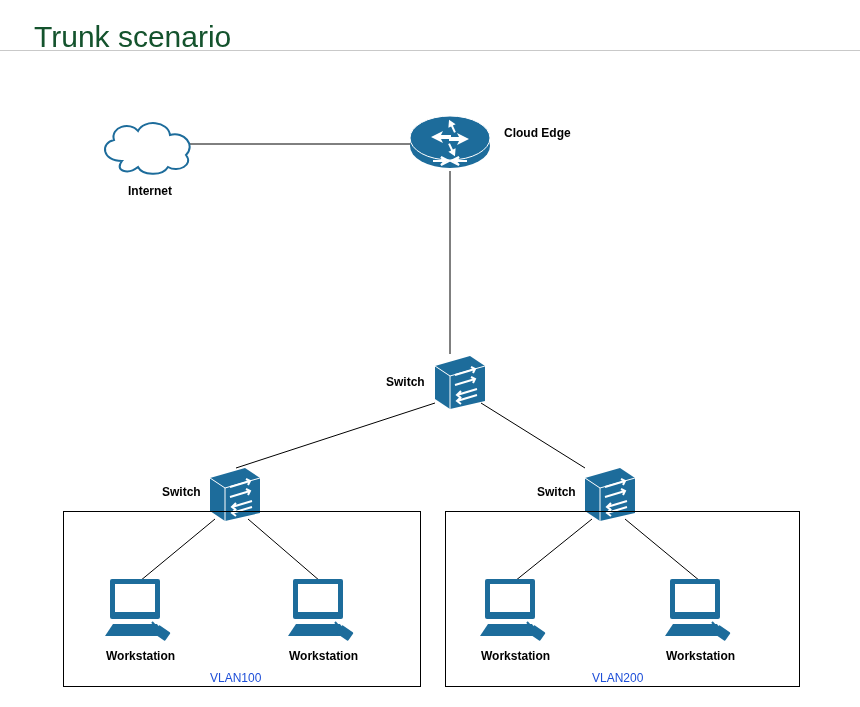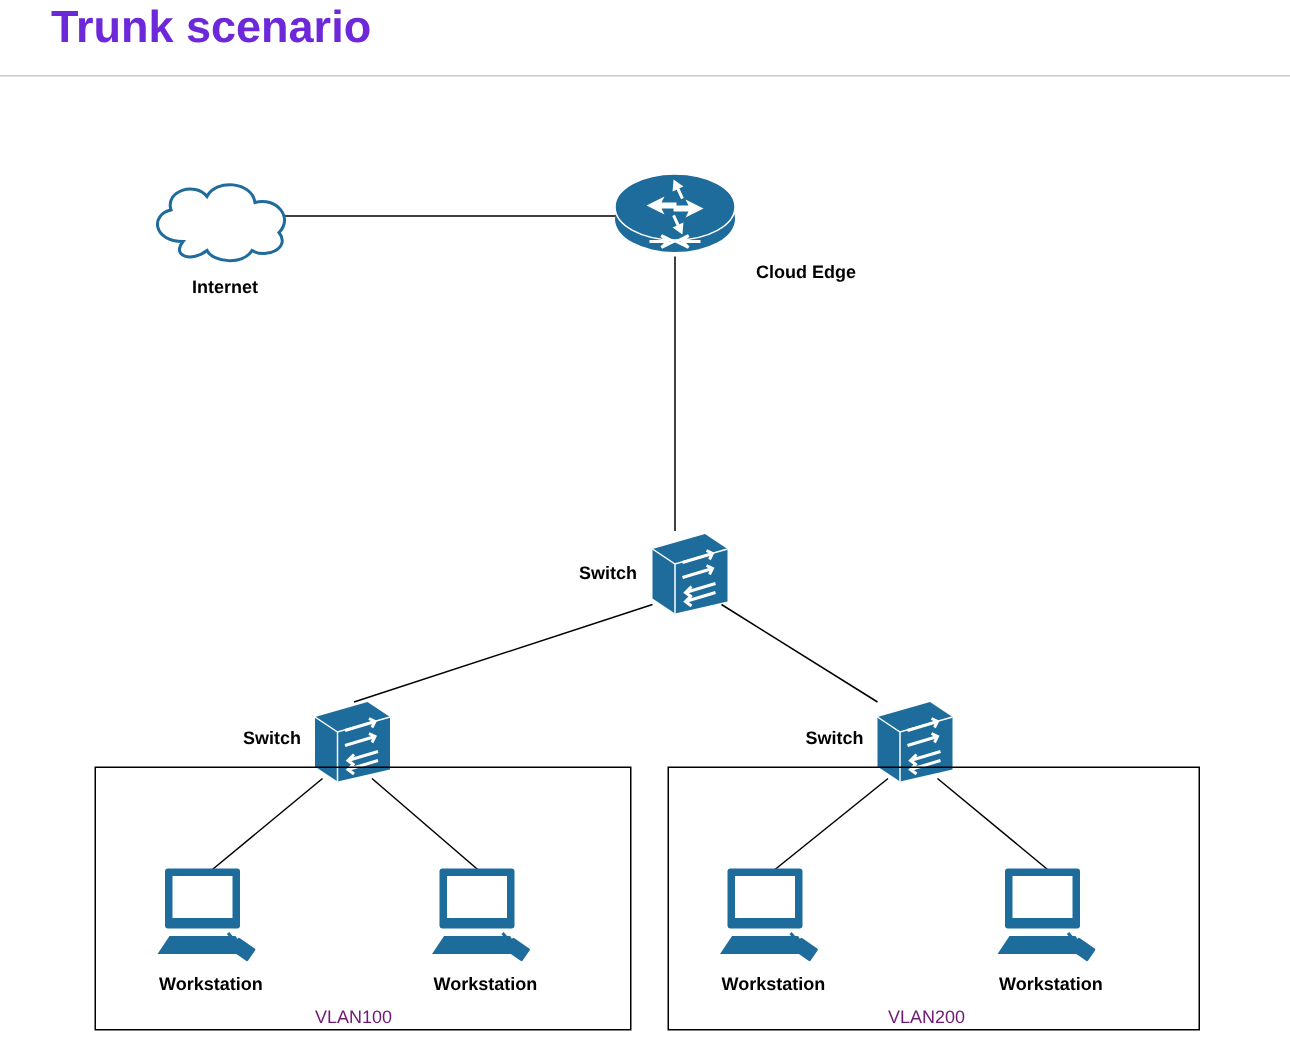--- a/index.html
+++ b/index.html
@@ -6,25 +6,25 @@
     margin: 0;
     padding: 0;
     width: 860px;
     height: 707px;
     font-family: Arial, Helvetica, sans-serif;
     background: #ffffff;
     position: relative;
   }
   .title {
     position: absolute;
-    top: 2px;
+    top: 20px;
     left: 34px;
     font-size: 30px;
-    color: #6d28d9;
-    font-weight: 700;
+    color: #14532d;
+    font-weight: 400;
   }
   .hr {
     position: absolute;
     top: 50px;
     left: 0;
     width: 860px;
     height: 1px;
     background: #c9c9c9;
   }
   .canvas {
@@ -42,21 +42,21 @@
   .label {
     position: absolute;
     font-size: 12px;
     font-weight: bold;
     color: #000;
     white-space: nowrap;
   }
   .grouplabel {
     position: absolute;
     font-size: 12px;
-    color: #701a75;
+    color: #1d4ed8;
     text-align: center;
     white-space: nowrap;
   }
   .groupbox {
     position: absolute;
     border: 1px solid #000;
     box-sizing: border-box;
   }
 </style>
 </head>
@@ -156,21 +156,21 @@
 
   <svg width="90" height="80" style="left:655px; top:523px;">
     <rect x="15" y="5" width="50" height="40" rx="2" fill="#1d6c9b"></rect>
     <rect x="20" y="10" width="40" height="28" fill="#ffffff"></rect>
     <path d="M18 50 L62 50 L70 62 L10 62 Z" fill="#1d6c9b"></path>
     <rect x="60" y="54" width="14" height="10" rx="1" fill="#1d6c9b" transform="rotate(35 67 59)"></rect>
     <line x1="57" y1="48" x2="63" y2="55" stroke="#1d6c9b" stroke-width="2"></line>
   </svg>
 
   <div class="label" style="left:128px; top:133px;">Internet</div>
-  <div class="label" style="left:504px; top:75px;margin-top:48px;">Cloud Edge</div>
+  <div class="label" style="left:504px; top:75px;">Cloud Edge</div>
   <div class="label" style="left:386px; top:324px;">Switch</div>
   <div class="label" style="left:162px; top:434px;">Switch</div>
   <div class="label" style="left:537px; top:434px;">Switch</div>
   <div class="label" style="left:106px; top:598px;">Workstation</div>
   <div class="label" style="left:289px; top:598px;">Workstation</div>
   <div class="label" style="left:481px; top:598px;">Workstation</div>
   <div class="label" style="left:666px; top:598px;">Workstation</div>
 
   <div class="groupbox" style="left:63px; top:460px; width:358px; height:176px;"></div>
   <div class="grouplabel" style="left:210px; top:620px;">VLAN100</div>

